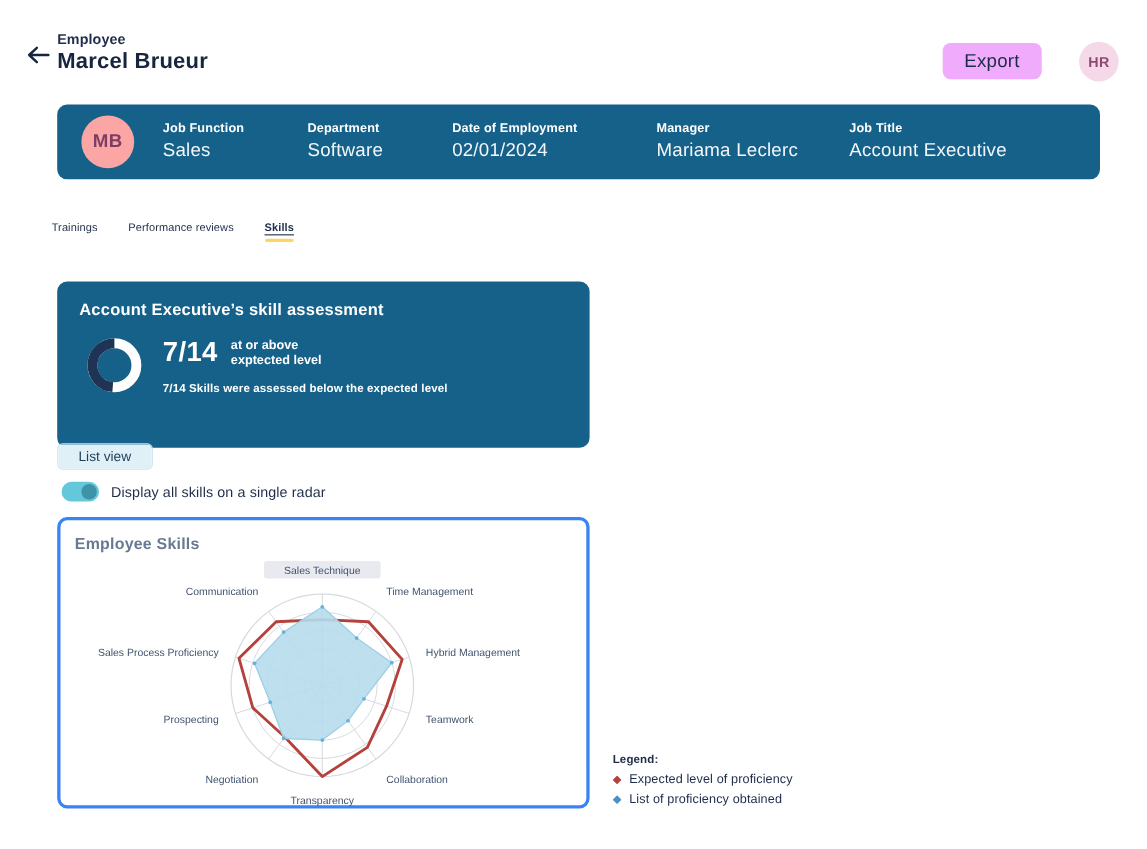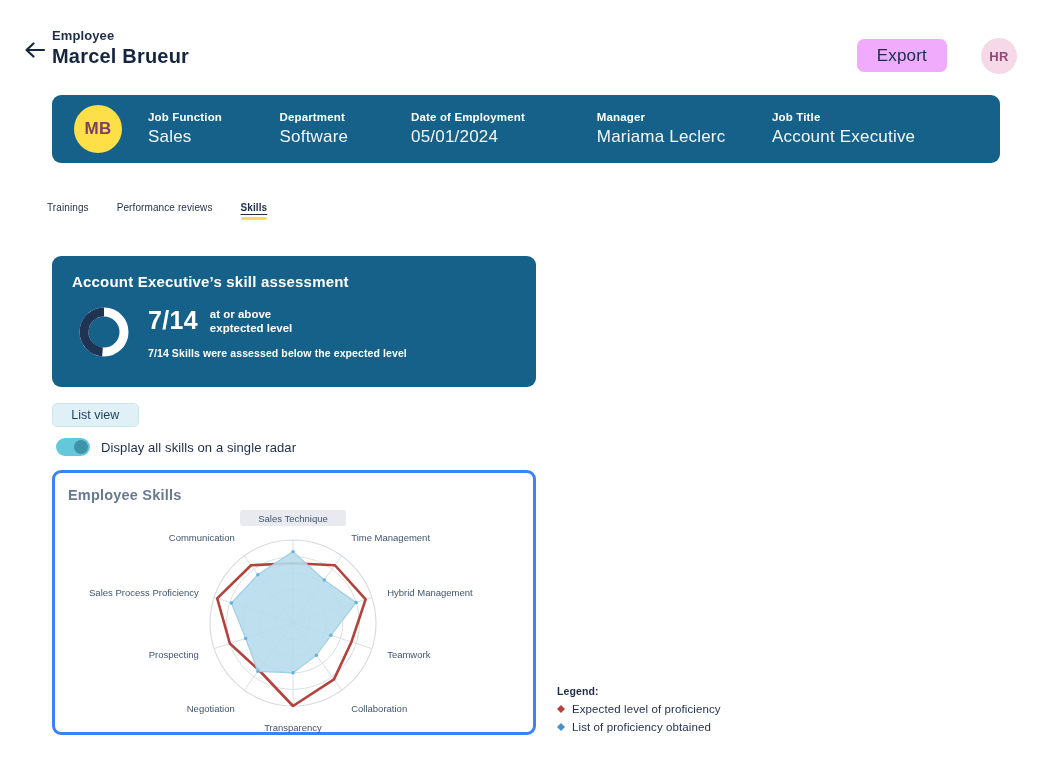--- a/index.html
+++ b/index.html
@@ -46,21 +46,21 @@
   
   .info-banner {
     position: absolute; left: 52px; top: 95px;
     width: 948px; height: 68px;
     background: #156189; border-radius: 9px;
     display: flex; align-items: center;
     padding: 0 22px;
   }
   .mb-avatar {
     width: 48px; height: 48px; border-radius: 50%;
-    background: #fde047; color: #7c3f63;
+    background: #fca5a5; color: #7c3f63;
     display: flex; align-items: center; justify-content: center;
     font-size: 17px; font-weight: bold; letter-spacing: .4px;
     flex: 0 0 auto; margin-right: 26px;
   }
   .field { margin-right: 36px; }
   .field-label { font-size: 11.5px; font-weight: bold; color: #ffffff; line-height: 14px; letter-spacing: .15px; }
   .field-value { font-size: 17px; color: #f2f7fa; line-height: 22px; margin-top: 2px; letter-spacing: .2px; }
   .f-jobfunction { width: 118px; }
   .f-department { width: 118px; }
   .f-doe { width: 185px; }
@@ -76,21 +76,21 @@
   }
   .tab.active { font-weight: bold; text-decoration: underline; text-underline-offset: 3px; text-decoration-thickness: 1px; }
   .tab.active::after {
     content: ""; position: absolute; left: 0; right: 0; bottom: 0;
     height: 3px; background: #ffd466; border-radius: 2px;
   }
 
   
   .assess-card {
     position: absolute; left: 52px; top: 256px;
-    width: 484px; height: 131px;
+    width: 484px; height: 151px;
     background: #156189; border-radius: 9px;
     padding: 17px 20px 0 20px;
   }
   .assess-title { font-size: 15px; font-weight: bold; color: #ffffff; letter-spacing: .2px; }
   .assess-body { display: flex; align-items: flex-start; margin-top: 14px; }
   .donut { width: 56px; height: 56px; flex: 0 0 auto; margin-left: 4px; }
   .assess-right { margin-left: 16px; padding-top: 2px; }
   .assess-row { display: flex; align-items: center; }
   .assess-frac { font-size: 25px; font-weight: bold; color: #ffffff; letter-spacing: .3px; }
   .assess-sub { font-size: 11.5px; font-weight: bold; color: #ffffff; line-height: 14px; margin-left: 12px; }
@@ -166,21 +166,21 @@
     <div class="field f-jobfunction">
       <div class="field-label">Job Function</div>
       <div class="field-value">Sales</div>
     </div>
     <div class="field f-department">
       <div class="field-label">Department</div>
       <div class="field-value">Software</div>
     </div>
     <div class="field f-doe">
       <div class="field-label">Date of Employment</div>
-      <div class="field-value">05/01/2024</div>
+      <div class="field-value">02/01/2024</div>
     </div>
     <div class="field f-manager">
       <div class="field-label">Manager</div>
       <div class="field-value">Mariama Leclerc</div>
     </div>
     <div class="field f-jobtitle">
       <div class="field-label">Job Title</div>
       <div class="field-value">Account Executive</div>
     </div>
   </div>

